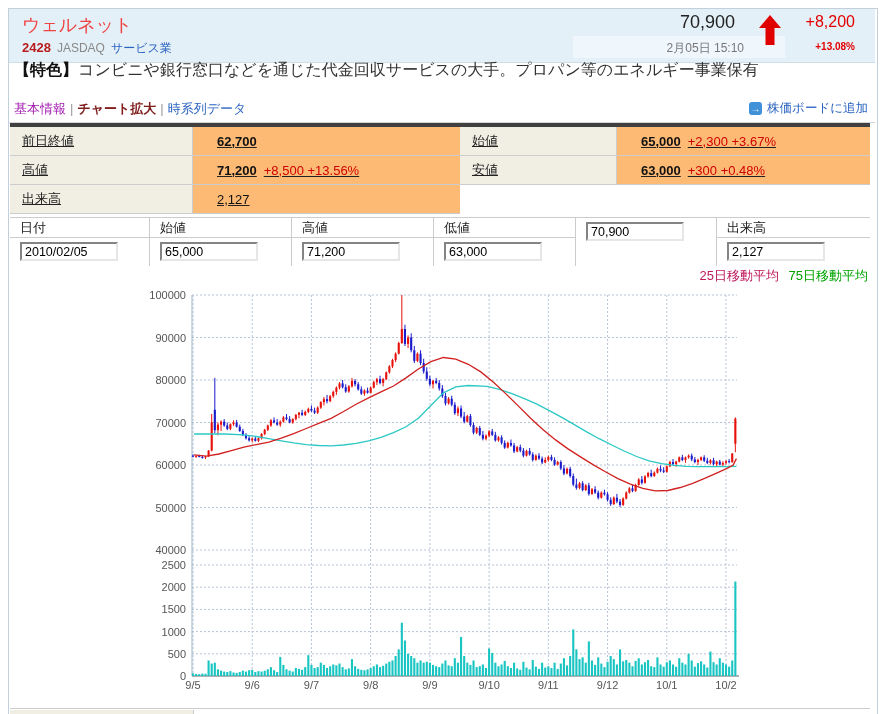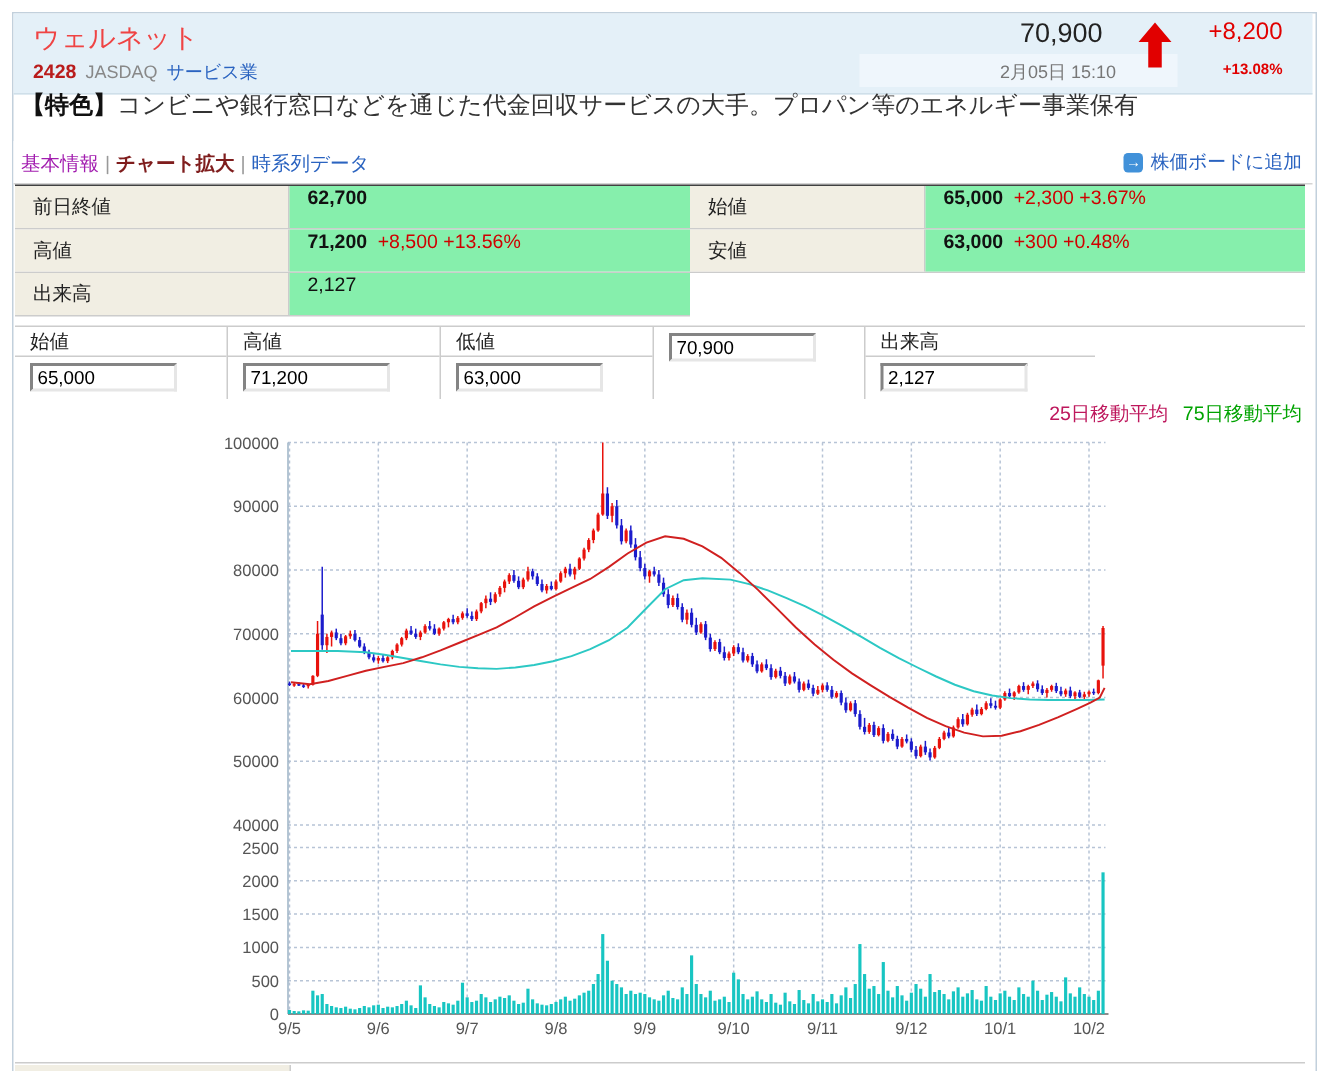--- a/index.html
+++ b/index.html
@@ -26,25 +26,25 @@
   .navrow{left:9px;top:94px;width:866px;height:28px;border-bottom:1px solid #d4d4d4;background:#fff;}
   .navlinks{left:14px;top:100px;font-size:13px;}
   .navlinks .visited{color:#a21caf;cursor:pointer;margin-top:13px;}
   .navlinks .current{color:#7f1d1d;font-weight:bold;}
   .navlinks .link{color:#2a63c0;cursor:pointer;}
   .navlinks .sep{color:#999;margin:0 4px;}
   .addboard{top:100px;right:20px;font-size:12.5px;color:#2a63c0;cursor:pointer;display:flex;align-items:center;}
   .addicon{display:inline-block;width:13px;height:13px;background:#4191d9;border-radius:3px;color:#fff;
            font-size:10px;line-height:13px;text-align:center;margin-right:5px;font-weight:bold;}
   
-  .sumtable{top:123px;border-top:1px solid #404040;}
+  .sumtable{top:123px;border-top:4px solid #404040;text-decoration:underline;}
   .sumrow{display:flex;height:28px;border-bottom:1px solid #ccc;}
   .sumlabel{background:#f1eee3;border-right:1px solid #ccc;font-size:13px;color:#222;
             display:flex;align-items:center;padding-left:12px;box-sizing:border-box;}
-  .sumval{background:#86efac;font-size:13px;display:flex;padding-left:12px;flex:1;}
+  .sumval{background:#fdba74;font-size:13px;display:flex;align-items:center;padding-left:24px;flex:1;}
   .sumval .num{font-weight:bold;color:#111;}
   .sumval .num.plain{font-weight:normal;}
   .sumval .delta{color:#cf0000;margin-left:7px;}
   
   .form{left:10px;top:217px;width:860px;height:48px;border-top:1px solid #ccc;display:flex;}
   .fcol{box-sizing:border-box;border-right:1px solid #ccc;}
   .fcol:last-child{border-right:none;}
   .fhead{height:18px;border-bottom:1px solid #ccc;font-size:13px;color:#222;padding:1px 0 0 10px;}
   .fcol input{display:block;margin:4px 0 0 10px;width:88px;height:15px;
               border:2px solid;border-color:#848484 #e6e6e6 #e6e6e6 #848484;
@@ -124,20 +124,24 @@
     <div class="sumrow">
       <div class="sumlabel" style="width: 157px;">安値</div>
       <div class="sumval">
         <span class="num">63,000</span>
         <span class="delta">+300 +0.48%</span>
       </div>
     </div>
   </div>
 
 <div class="abs form" id="ohlc-form">
+    <div class="fcol" style="width: 140px;">
+      <div class="fhead">日付</div>
+      <input type="text" value="2010/02/05" style="">
+    </div>
     <div class="fcol" style="width: 142px;">
       <div class="fhead">始値</div>
       <input type="text" value="65,000" style="">
     </div>
     <div class="fcol" style="width: 142px;">
       <div class="fhead">高値</div>
       <input type="text" value="71,200" style="">
     </div>
     <div class="fcol" style="width: 142px;">
       <div class="fhead">低値</div>

